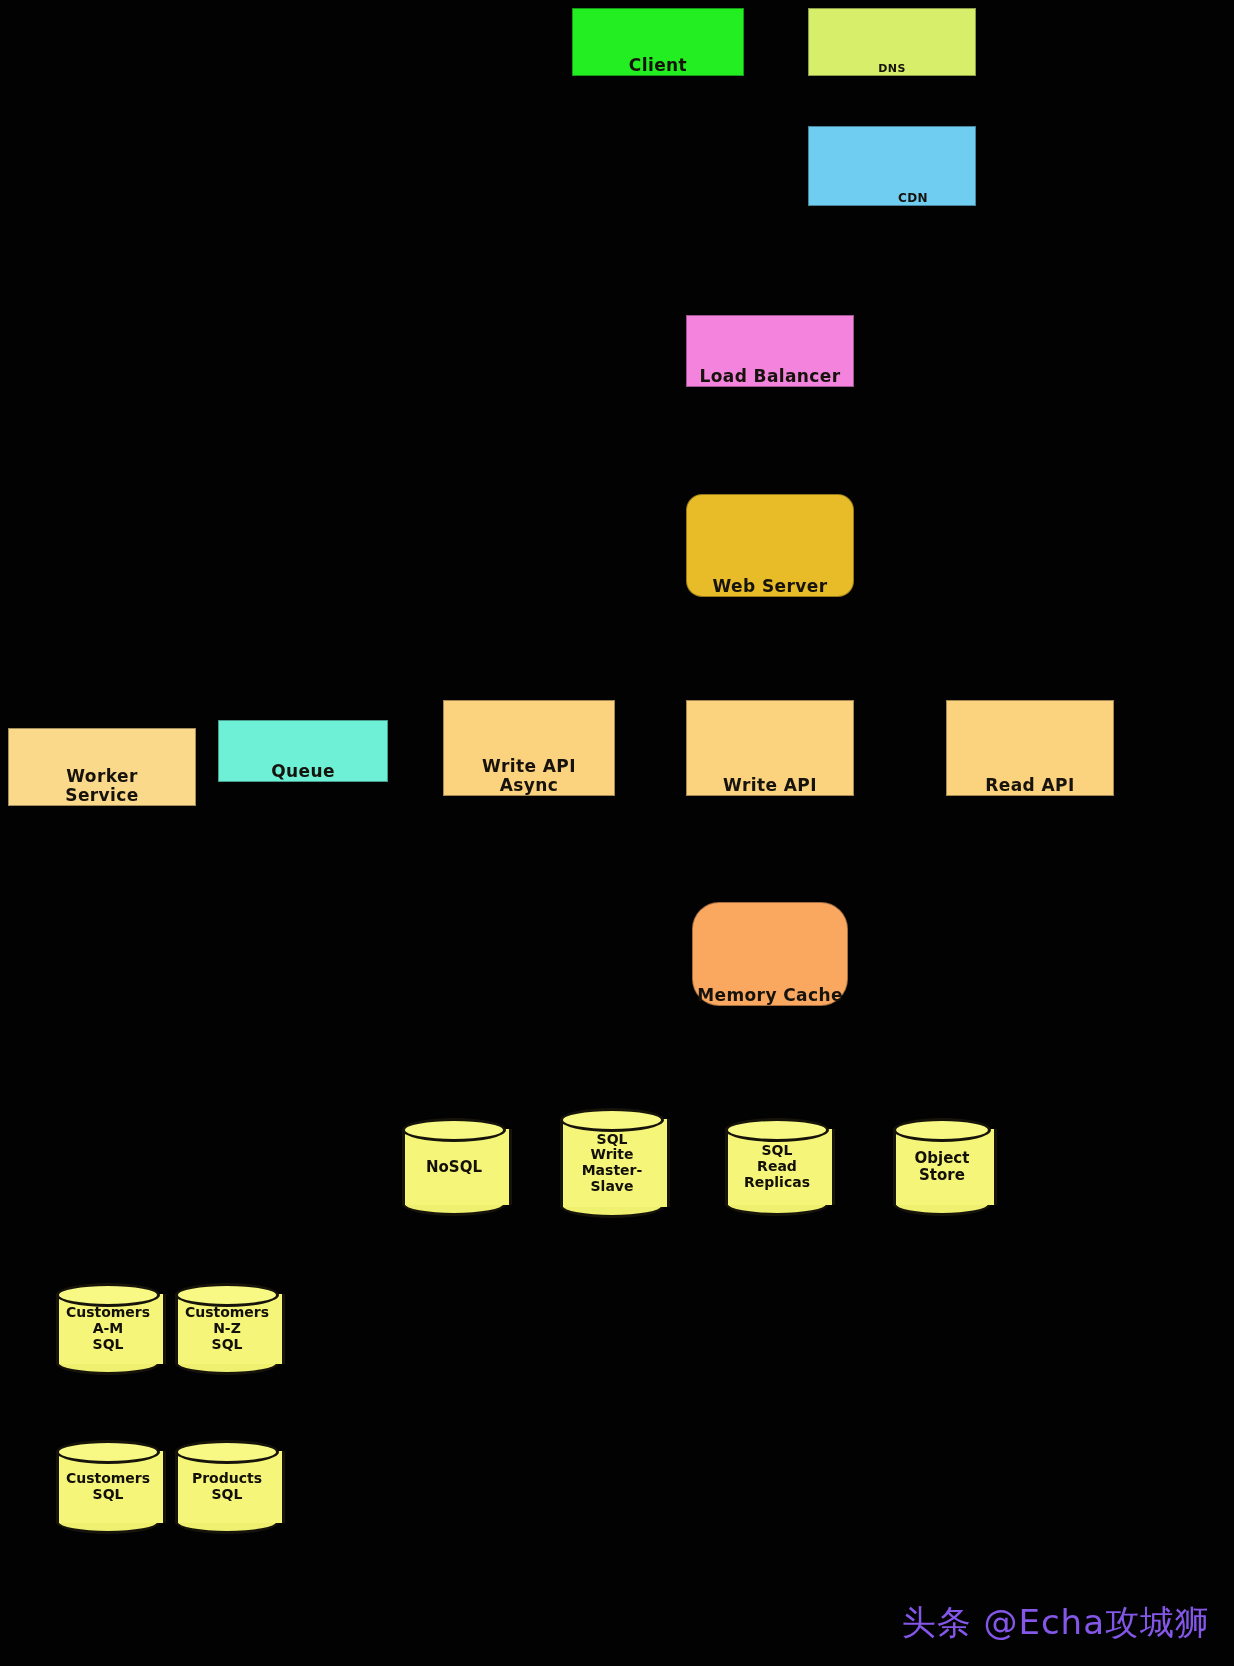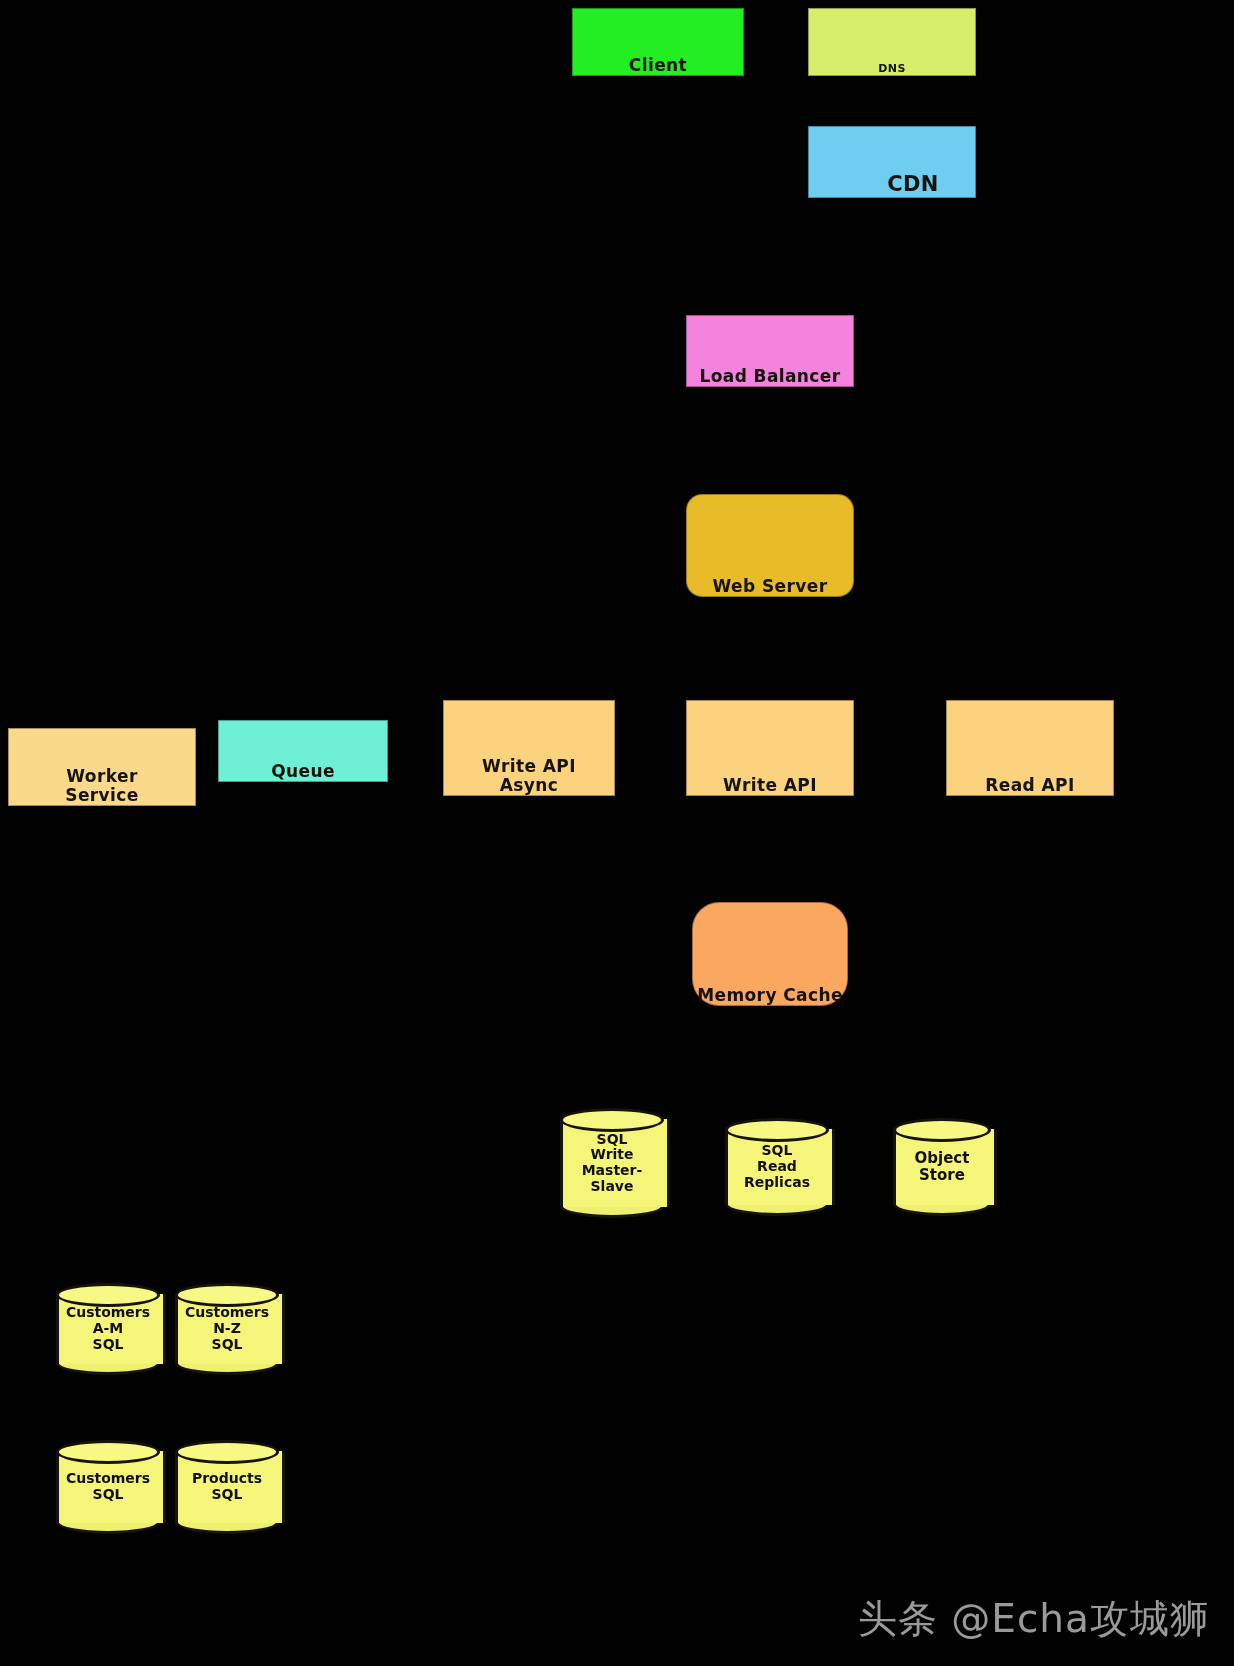--- a/index.html
+++ b/index.html
@@ -139,40 +139,40 @@
     border-radius: 50% / 50%; box-sizing: border-box;
   }
   .cyl.stackcyl .ghost.g1 { transform: translate(11px, 11px); }
   .cyl.stackcyl .ghost.g2 { transform: translate(22px, 22px); }
 
   
   #watermark {
     position: absolute;
     right: 24px;
     bottom: 20px;
-    color: #a3a3a3;
-    font-size: 39px;
+    color: #8b5cf6;
+    font-size: 34px;
     letter-spacing: 1px;
     font-family: "DejaVu Sans", sans-serif;
     opacity: 0.95;
     white-space: nowrap;
     user-select: none;
   }
 </style>
 </head>
 <body>
 
 <div id="canvas">
     <div class="node" style="left: 572px; top: 8px; width: 172px; height: 68px; background: rgb(34, 238, 34); font-size: 17px;">
       <span class="lbl" style="white-space: pre-line;">Client</span>
     </div>
     <div class="node" style="left: 808px; top: 8px; width: 168px; height: 68px; background: rgb(215, 238, 107); font-size: 11px;">
       <span class="lbl" style="white-space: pre-line;">DNS</span>
     </div>
-    <div class="node" style="left: 808px; top: 126px; width: 168px; height: 72px; background: rgb(111, 205, 242); font-size: 21px; padding-left: 42px;">
+    <div class="node" style="left: 808px; top: 126px; width: 168px; height: 80px; background: rgb(111, 205, 242); font-size: 12px; padding-left: 42px;">
       <span class="lbl" style="white-space: pre-line;">CDN</span>
     </div>
     <div class="node stack" style="left: 686px; top: 315px; width: 168px; height: 72px; background: rgb(243, 131, 221); font-size: 17px;">
       <span class="lbl" style="white-space: pre-line;">Load Balancer</span>
     </div>
     <div class="node stack" style="left: 686px; top: 494px; width: 168px; height: 103px; background: rgb(232, 187, 40); font-size: 17px; border-radius: 16px;">
       <span class="lbl" style="white-space: pre-line;">Web Server</span>
     </div>
     <div class="node stack" style="left: 8px; top: 708px; width: 188px; height: 78px; background: rgb(251, 217, 138); font-size: 17px; margin-top: 20px;">
       <span class="lbl" style="white-space: pre-line;">Worker
@@ -186,20 +186,26 @@
 Async</span>
     </div>
     <div class="node stack" style="left: 686px; top: 700px; width: 168px; height: 96px; background: rgb(251, 210, 126); font-size: 17px;">
       <span class="lbl" style="white-space: pre-line;">Write API</span>
     </div>
     <div class="node stack" style="left: 938px; top: 700px; width: 168px; height: 96px; background: rgb(251, 210, 126); font-size: 17px; margin-left: 8px;">
       <span class="lbl" style="white-space: pre-line;">Read API</span>
     </div>
     <div class="node stack" style="left: 692px; top: 902px; width: 156px; height: 104px; background: rgb(250, 168, 96); font-size: 17px; border-radius: 27px;">
       <span class="lbl" style="white-space: pre-line;">Memory Cache</span>
+    </div>
+    <div class="cyl" style="left: 402px; top: 1118px; width: 104px; height: 98px;">
+      <div class="bottom"></div>
+      <div class="body"></div>
+      <div class="top"></div>
+      <div class="ctext" style="font-size: 15px;">NoSQL</div>
     </div>
     <div class="cyl stackcyl" style="left: 560px; top: 1108px; width: 104px; height: 110px;">
       <div class="ghost g2">
         <div class="gbt"></div>
         <div class="gb"></div>
         <div class="gt"></div>
       </div>
       <div class="ghost g1">
         <div class="gbt"></div>
         <div class="gb"></div>

